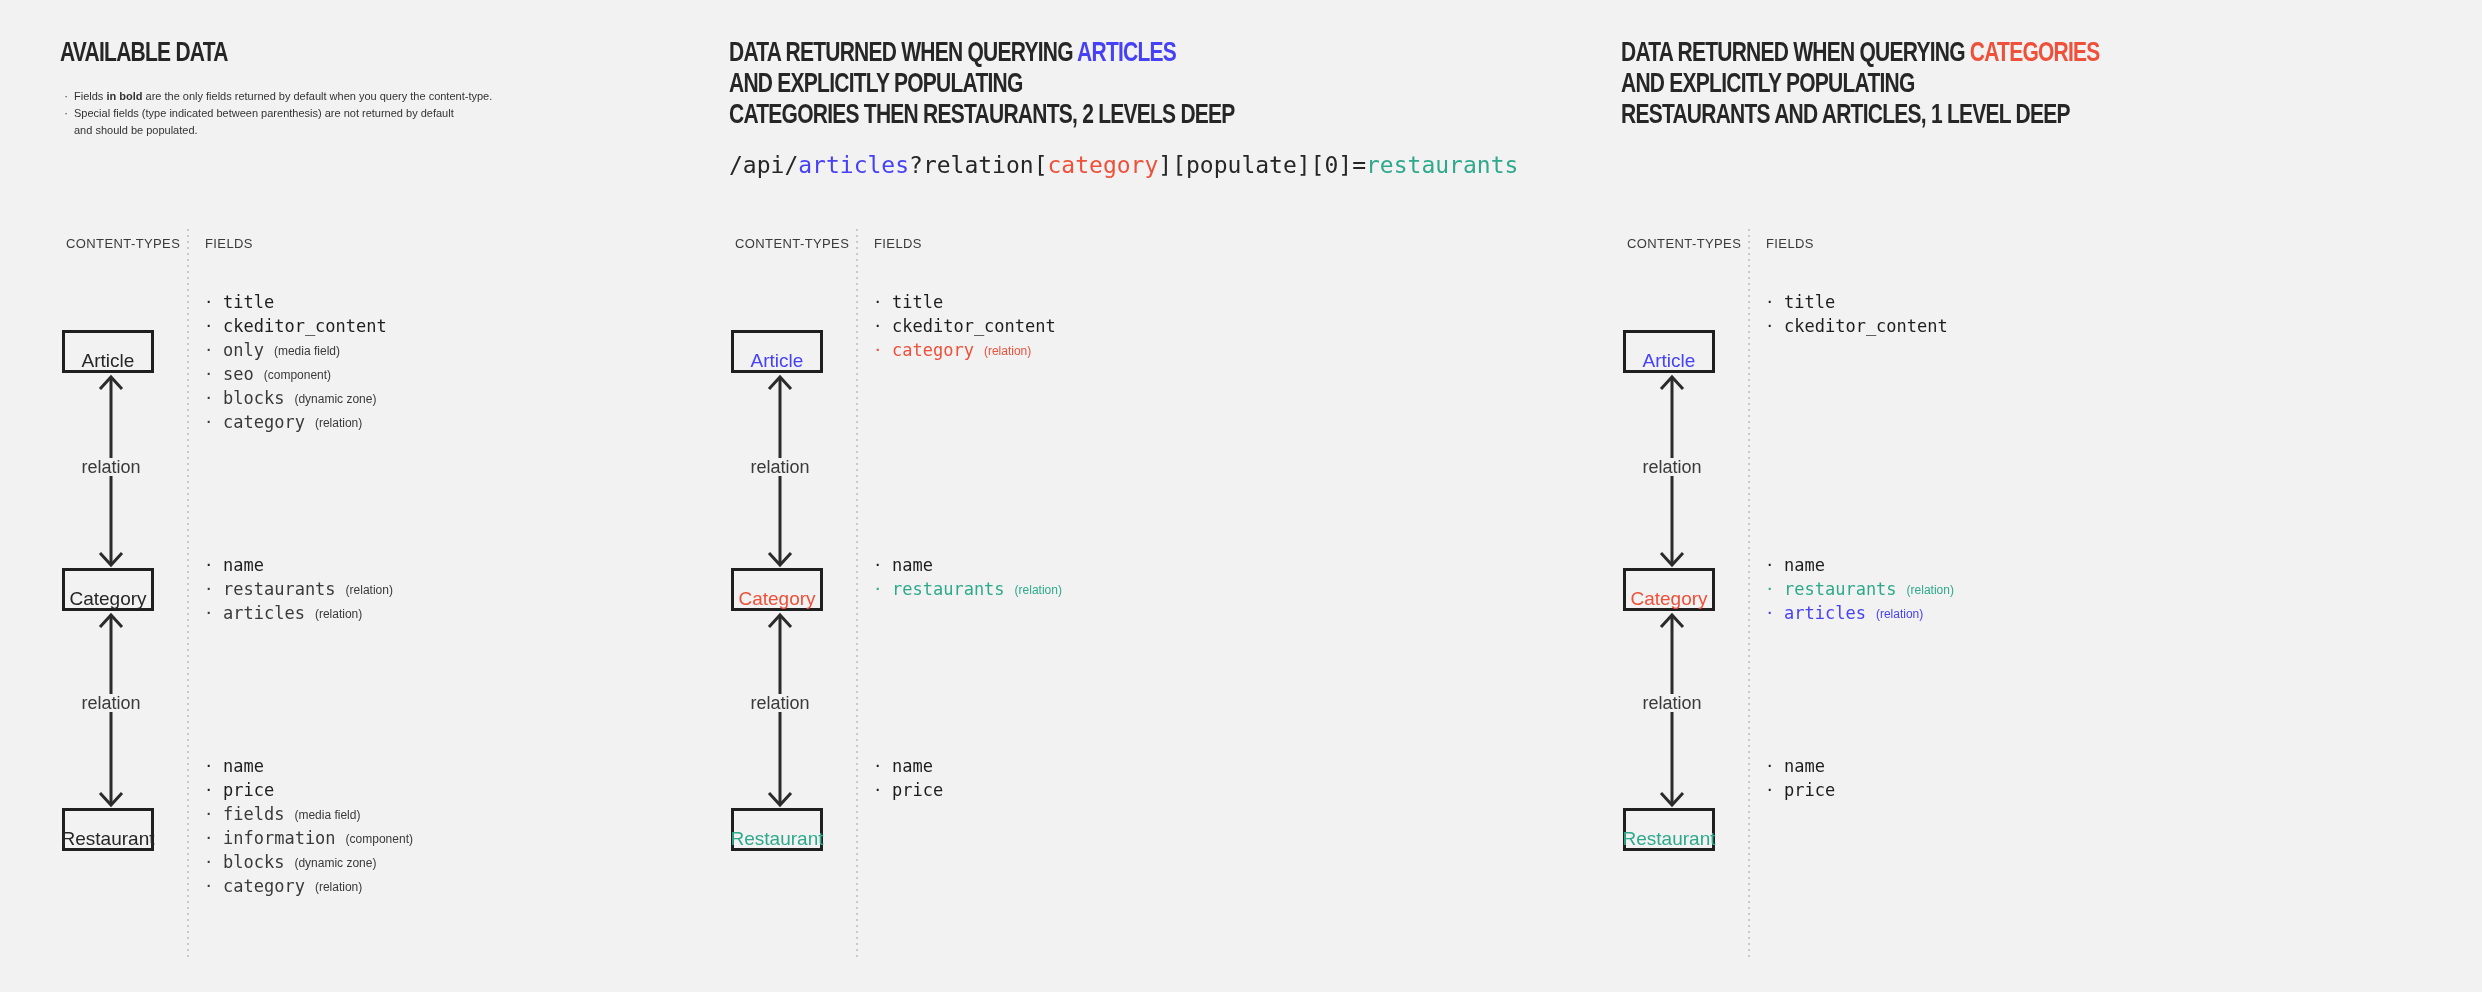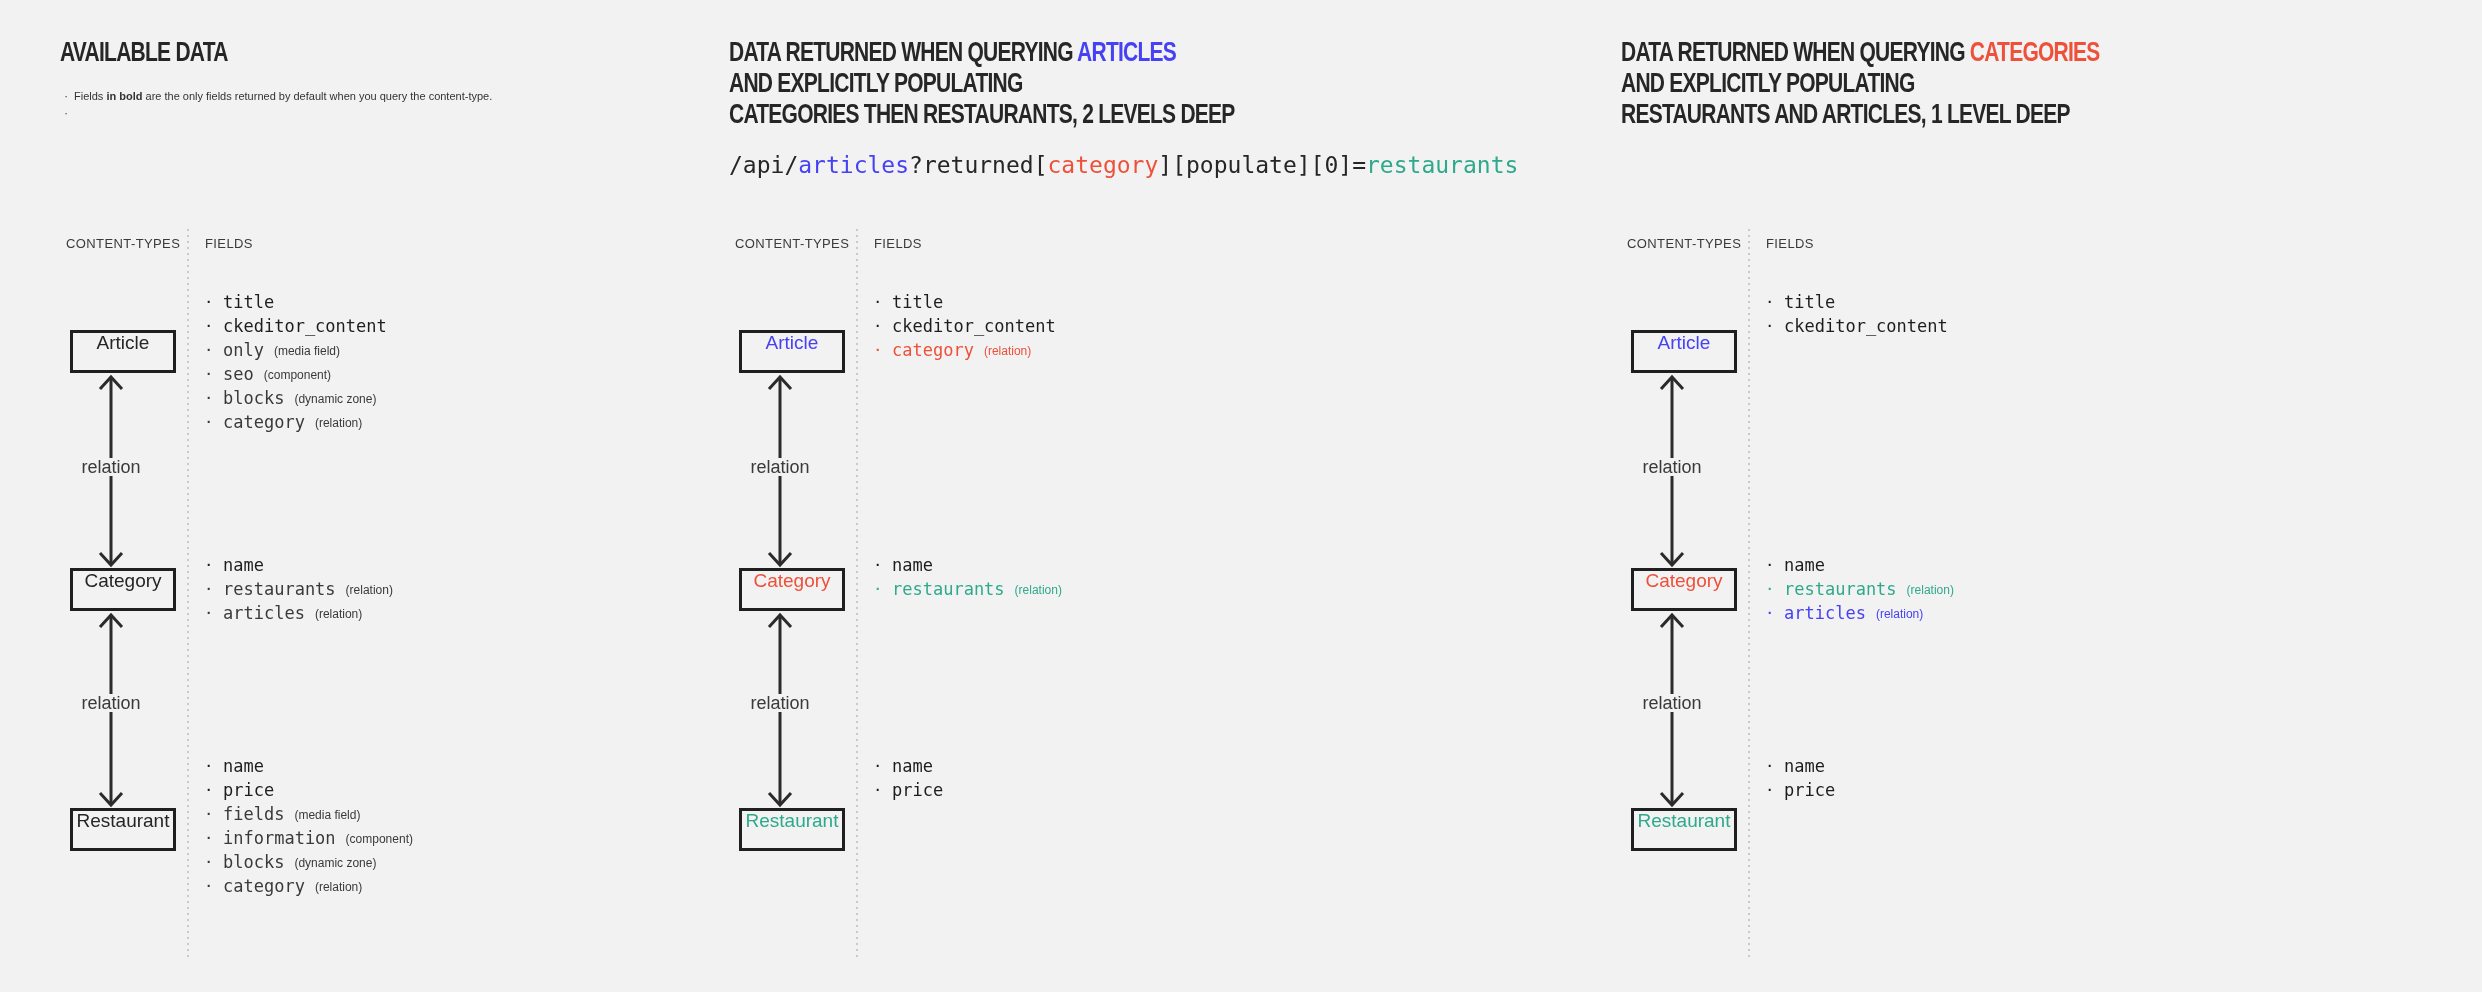--- a/index.html
+++ b/index.html
@@ -34,22 +34,22 @@
   .note{display:flex}
   .ndot{width:8px;flex:none;text-align:center;margin-right:4px}
   .nb{font-weight:bold}
 
   
   .ct-label,.f-label{position:absolute;top:236px;font-size:13px;letter-spacing:.4px;color:var(--muted)}
   .ct-label{left:8px}
   .f-label{left:147px}
   .divider{position:absolute;left:129px;top:229px;width:2px;height:731px;
            background-image:repeating-linear-gradient(to bottom,var(--divider) 0 2px,transparent 2px 6px)}
-  .box{position:absolute;left:12px;width:106px;height:43px;border:3px solid var(--box-border);
-       background:var(--bg);display:flex;align-items:flex-start;justify-content:center}
+  .box{position:absolute;left:4px;width:92px;height:43px;border:3px solid var(--box-border);
+       background:var(--bg);display:flex;align-items:flex-end;justify-content:center}
   .b0{top:330px}.b1{top:568px}.b2{top:808px}
   .box-label{font-size:19px;line-height:19px}
   .arrow{position:absolute;left:27px}
   .rel{position:absolute;left:53px;transform:translateX(-50%);background:var(--bg);
        font-size:18px;line-height:14px;color:var(--muted);padding:2px 4px;white-space:nowrap}
   .r0{top:458px}.r1{top:694px}
   .fields{position:absolute;left:146px}
   .fg0{top:290px}.fg1{top:553px}.fg2{top:754px}
   .frow{height:24px;display:flex;align-items:center;white-space:nowrap;
         font-family:"DejaVu Sans Mono","Liberation Mono",monospace;font-size:17px}
@@ -78,20 +78,24 @@
         <h1 class="title-lg">AVAILABLE DATA</h1>
         <ul class="notes">
           <li class="note">
             <span class="ndot">·</span>
             <div class="ntext">
               <div class="nline"><span>Fields </span><span class="nb">in bold</span><span> are the only fields returned by default when you query the content-type.</span></div>
             </div>
           </li>
           <li class="note">
             <span class="ndot">·</span>
+            <div class="ntext">
+              <div class="nline"><span>Special fields (type indicated between parenthesis) are not returned by default</span></div>
+              <div class="nline"><span>and should be populated.</span></div>
+            </div>
           </li>
         </ul>
       </div>
     <div class="schema">
         <div class="ct-label">CONTENT-TYPES</div>
         <div class="f-label">FIELDS</div>
         <div class="divider"></div>
         <div class="box b0">
           <span class="box-label c-dark">Article</span>
         </div>
@@ -191,21 +195,21 @@
         <div class="rel r1">relation</div>
       </div>
   </section>
   <section class="panel">
     <div class="panel-header">
         <h1 class="title-lg">
           <div class="tline"><span class="c-dark">DATA RETURNED WHEN QUERYING </span><span class="c-blue">ARTICLES</span></div>
           <div class="tline"><span class="c-dark">AND EXPLICITLY POPULATING</span></div>
           <div class="tline"><span class="c-dark">CATEGORIES THEN RESTAURANTS, 2 LEVELS DEEP</span></div>
         </h1>
-        <div class="code"><span class="c-dark">/api/</span><span class="c-blue">articles</span><span class="c-dark">?returned[</span><span class="c-red">category</span><span class="c-dark">][populate][0]=</span><span class="c-green">restaurants</span></div>
+        <div class="code"><span class="c-dark">/api/</span><span class="c-blue">articles</span><span class="c-dark">?relation[</span><span class="c-red">category</span><span class="c-dark">][populate][0]=</span><span class="c-green">restaurants</span></div>
       </div>
     <div class="schema">
         <div class="ct-label">CONTENT-TYPES</div>
         <div class="f-label">FIELDS</div>
         <div class="divider"></div>
         <div class="box b0">
           <span class="box-label c-blue">Article</span>
         </div>
         <div class="fields fg0">
           <div class="frow c-dark bold">

